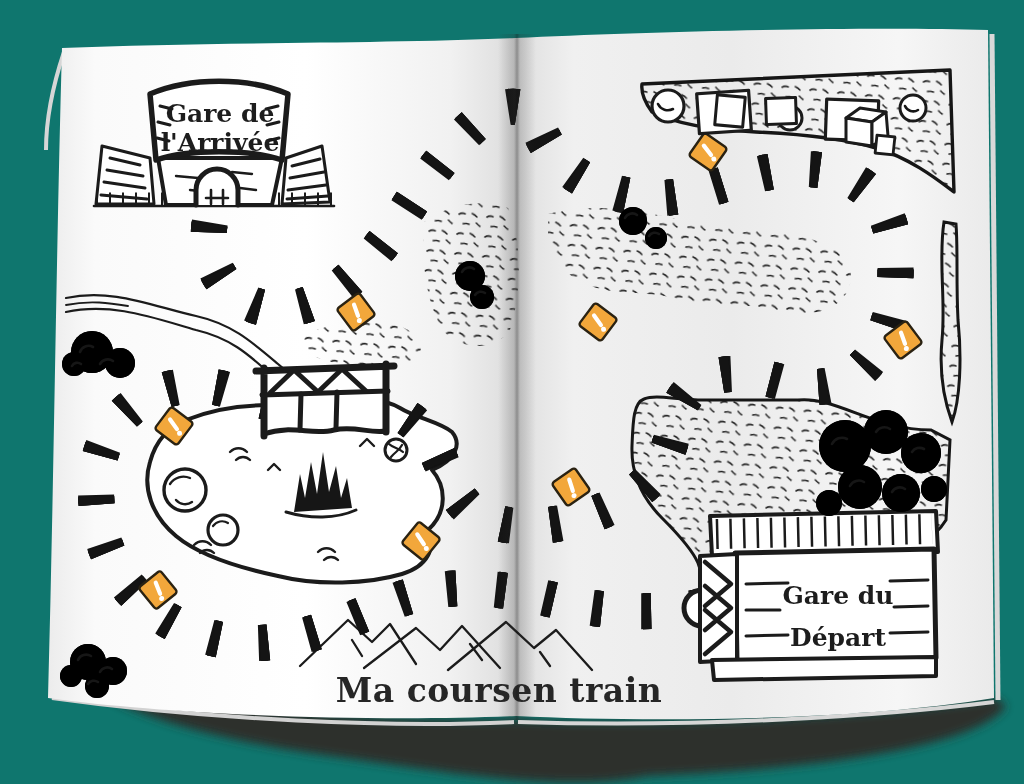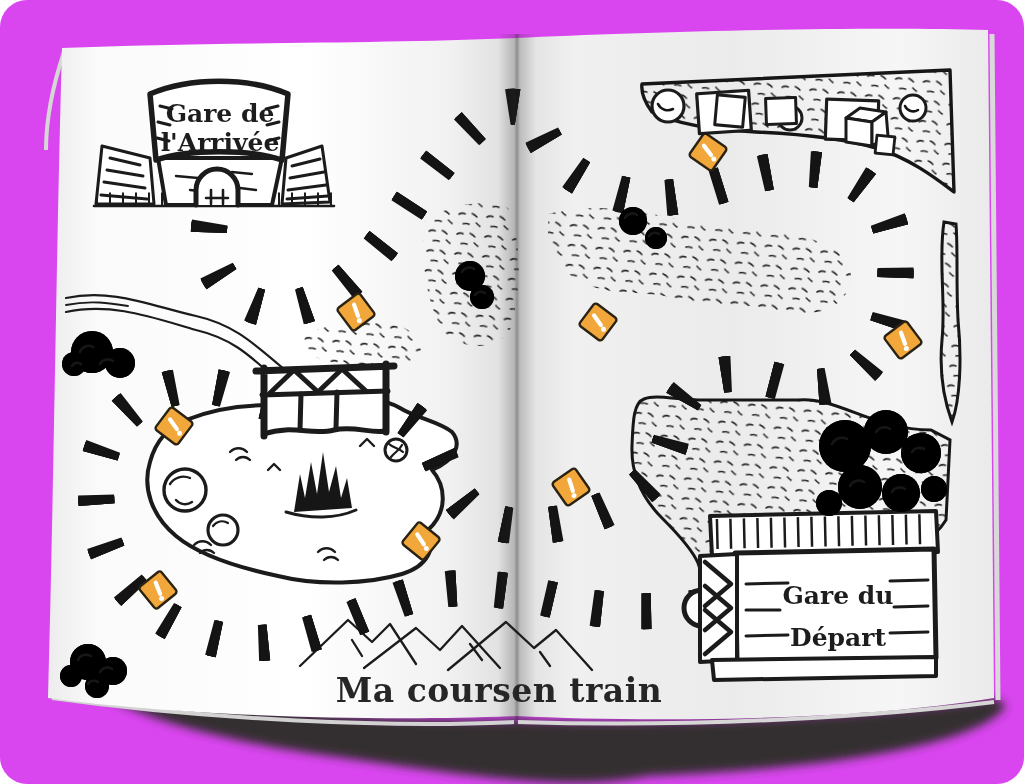--- a/index.html
+++ b/index.html
@@ -1,16 +1,16 @@
 <!DOCTYPE html>
 <html><head>
 <meta charset="utf-8">
 <style>
   html,body{margin:0;padding:0;background:#ffffff;}
-  .stage{position:relative;width:1024px;height:784px;overflow:hidden;background:#d946ef;border-radius:27px;}
+  .stage{position:relative;width:1024px;height:784px;overflow:hidden;background:#0f766e;}
   svg{display:block}
   .ink{stroke:#1b1b1b;fill:none;stroke-linecap:round;stroke-linejoin:round}
   .inkfill{stroke:#1b1b1b;fill:#ffffff;stroke-linecap:round;stroke-linejoin:round}
   .curl{stroke:#161616;stroke-width:2.6;fill:none;stroke-linecap:round}
   text.station{font-family:"DejaVu Serif","Liberation Serif",serif;font-weight:700;font-size:25px;fill:#1d1d1d;text-anchor:middle}
   text.title{font-family:"DejaVu Serif","Liberation Serif",serif;font-weight:700;font-size:33px;fill:#262626;text-anchor:middle;letter-spacing:.5px}
 </style>
 </head>
 <body>
 

